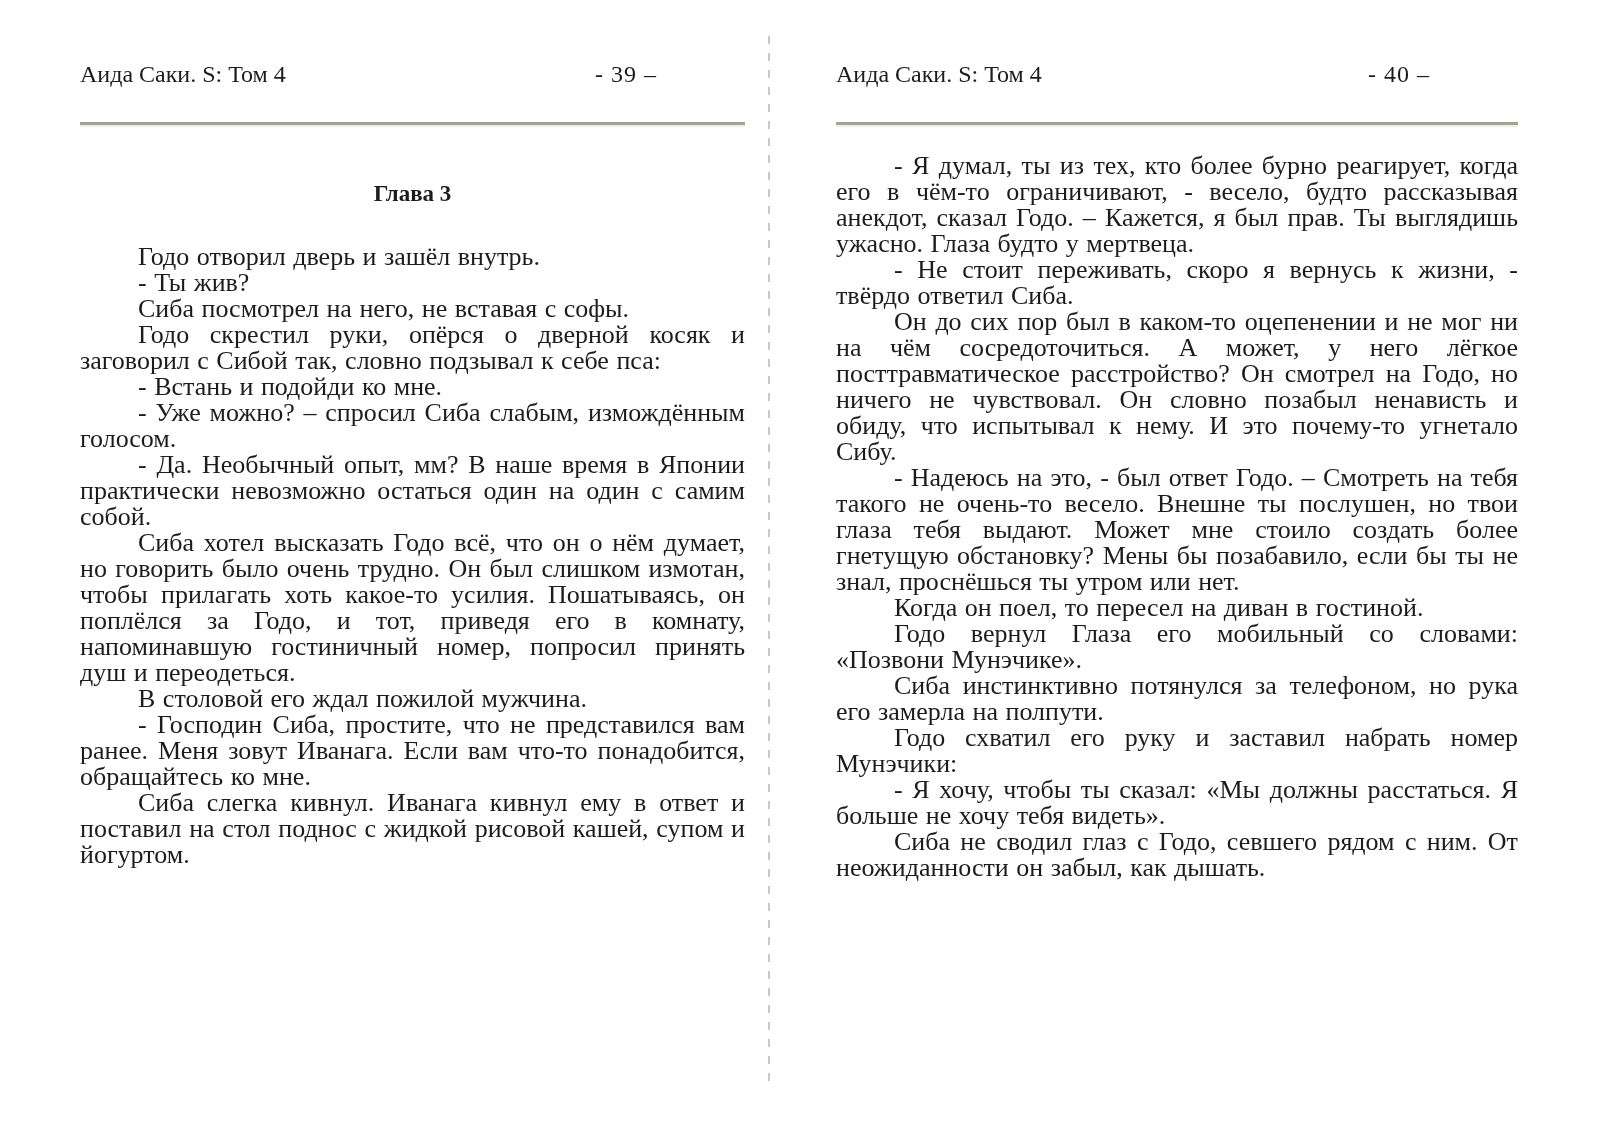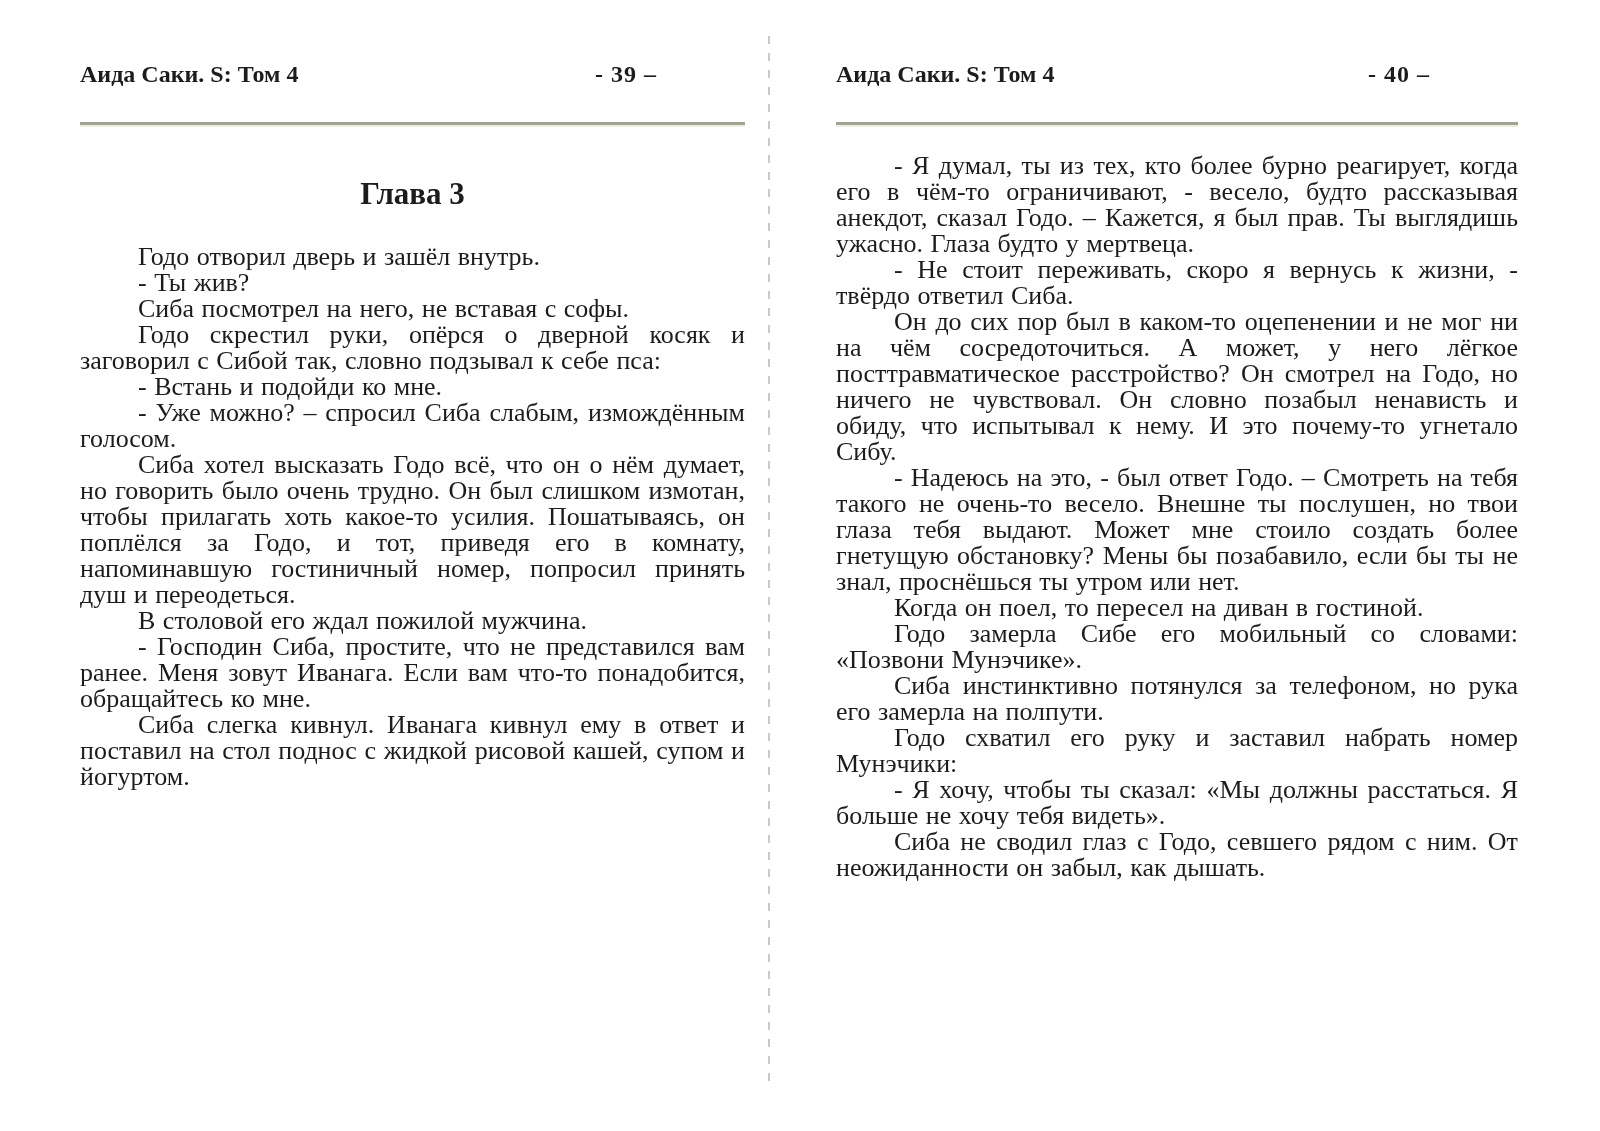--- a/index.html
+++ b/index.html
@@ -28,38 +28,37 @@
     top: 60px;
   }
   .page-left  { left: 80px;  width: 665px; }
   .page-right { left: 836px; width: 682px; }
   .page-header {
     display: flex;
     justify-content: space-between;
     align-items: baseline;
     font-size: 24px;
     line-height: 28px;
-    font-weight: bold;
   }
   .page-header .page-number {
     margin-right: 88px;
     letter-spacing: 1px;
     white-space: nowrap;
   }
   .header-rule {
     margin-top: 34px;
     height: 3px;
     background: var(--rule);
     box-shadow: 0 2px 0 var(--rule_glow);
     border: none;
   }
   .chapter-title {
     margin: 52px 0 0 0;
     text-align: center;
-    font-size: 31px;
+    font-size: 23px;
     font-weight: bold;
     line-height: 34px;
   }
   .page-left .body-text  { margin-top: 33px; }
   .page-right .body-text { margin-top: 28px; }
   .body-text p {
     margin: 0;
     padding: 0;
     font-size: 26px;
     line-height: 26px;
@@ -90,20 +89,21 @@
   </div>
   <div class="header-rule"></div>
   <h1 class="chapter-title">Глава 3</h1>
   <div class="body-text">
     <p style="">Годо отворил дверь и зашёл внутрь.</p>
       <p style="">- Ты жив?</p>
       <p style="">Сиба посмотрел на него, не вставая с софы.</p>
       <p style="">Годо скрестил руки, опёрся о дверной косяк и заговорил с Сибой так, словно подзывал к себе пса:</p>
       <p style="">- Встань и подойди ко мне.</p>
       <p style="">- Уже можно? – спросил Сиба слабым, измождённым голосом.</p>
+      <p style="">- Да. Необычный опыт, мм? В наше время в Японии практически невозможно остаться один на один с самим собой.</p>
       <p style="">Сиба хотел высказать Годо всё, что он о нём думает, но говорить было очень трудно. Он был слишком измотан, чтобы прилагать хоть какое-то усилия. Пошатываясь, он поплёлся за Годо, и тот, приведя его в комнату, напоминавшую гостиничный номер, попросил принять душ и переодеться.</p>
       <p style="">В столовой его ждал пожилой мужчина.</p>
       <p style="">- Господин Сиба, простите, что не представился вам ранее. Меня зовут Иванага. Если вам что-то понадобится, обращайтесь ко мне.</p>
       <p style="">Сиба слегка кивнул. Иванага кивнул ему в ответ и поставил на стол поднос с жидкой рисовой кашей, супом и йогуртом.</p>
   </div>
 </div>
 
 <div class="page-divider"></div>
 
 <div class="page page-right">
@@ -111,19 +111,19 @@
     <span class="header-title">Аида Саки. S: Том 4</span>
     <span class="page-number">- 40 –</span>
   </div>
   <div class="header-rule"></div>
   <div class="body-text">
     <p style="">- Я думал, ты из тех, кто более бурно реагирует, когда его в чём-то ограничивают, - весело, будто рассказывая анекдот, сказал Годо. – Кажется, я был прав. Ты выглядишь ужасно. Глаза будто у мертвеца.</p>
       <p style="">- Не стоит переживать, скоро я вернусь к жизни, - твёрдо ответил Сиба.</p>
       <p style="">Он до сих пор был в каком-то оцепенении и не мог ни на чём сосредоточиться. А может, у него лёгкое посттравматическое расстройство? Он смотрел на Годо, но ничего не чувствовал. Он словно позабыл ненависть и обиду, что испытывал к нему. И это почему-то угнетало Сибу.</p>
       <p style="">- Надеюсь на это, - был ответ Годо. – Смотреть на тебя такого не очень-то весело. Внешне ты послушен, но твои глаза тебя выдают. Может мне стоило создать более гнетущую обстановку? Мены бы позабавило, если бы ты не знал, проснёшься ты утром или нет.</p>
       <p style="">Когда он поел, то пересел на диван в гостиной.</p>
-      <p style="">Годо замерла Сибе его мобильный со словами: «Позвони Мунэчике».</p>
+      <p style="">Годо вернул Глаза его мобильный со словами: «Позвони Мунэчике».</p>
       <p style="">Сиба инстинктивно потянулся за телефоном, но рука его замерла на полпути.</p>
       <p style="">Годо схватил его руку и заставил набрать номер Мунэчики:</p>
       <p style="">- Я хочу, чтобы ты сказал: «Мы должны расстаться. Я больше не хочу тебя видеть».</p>
       <p style="">Сиба не сводил глаз с Годо, севшего рядом с ним. От неожиданности он забыл, как дышать.</p>
   </div>
 </div>
 
 </body></html>

